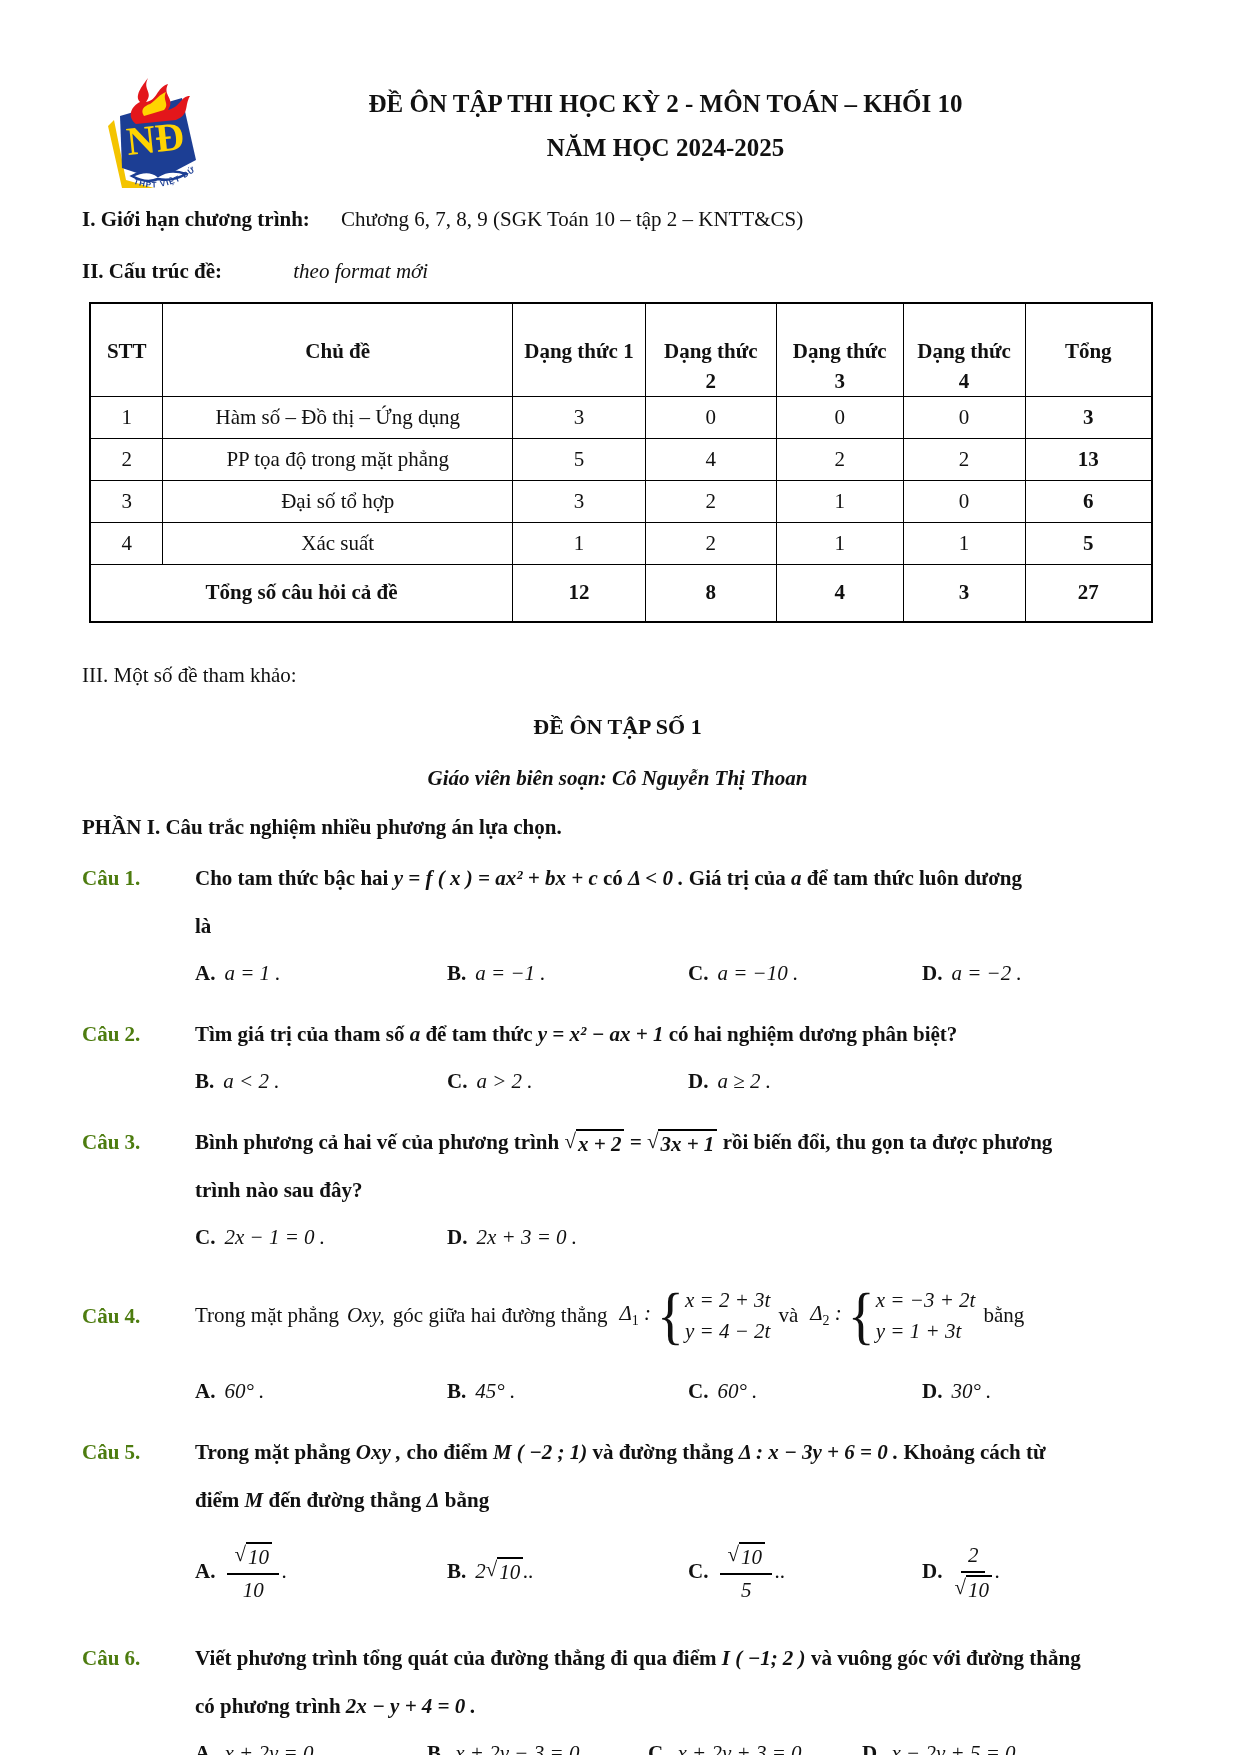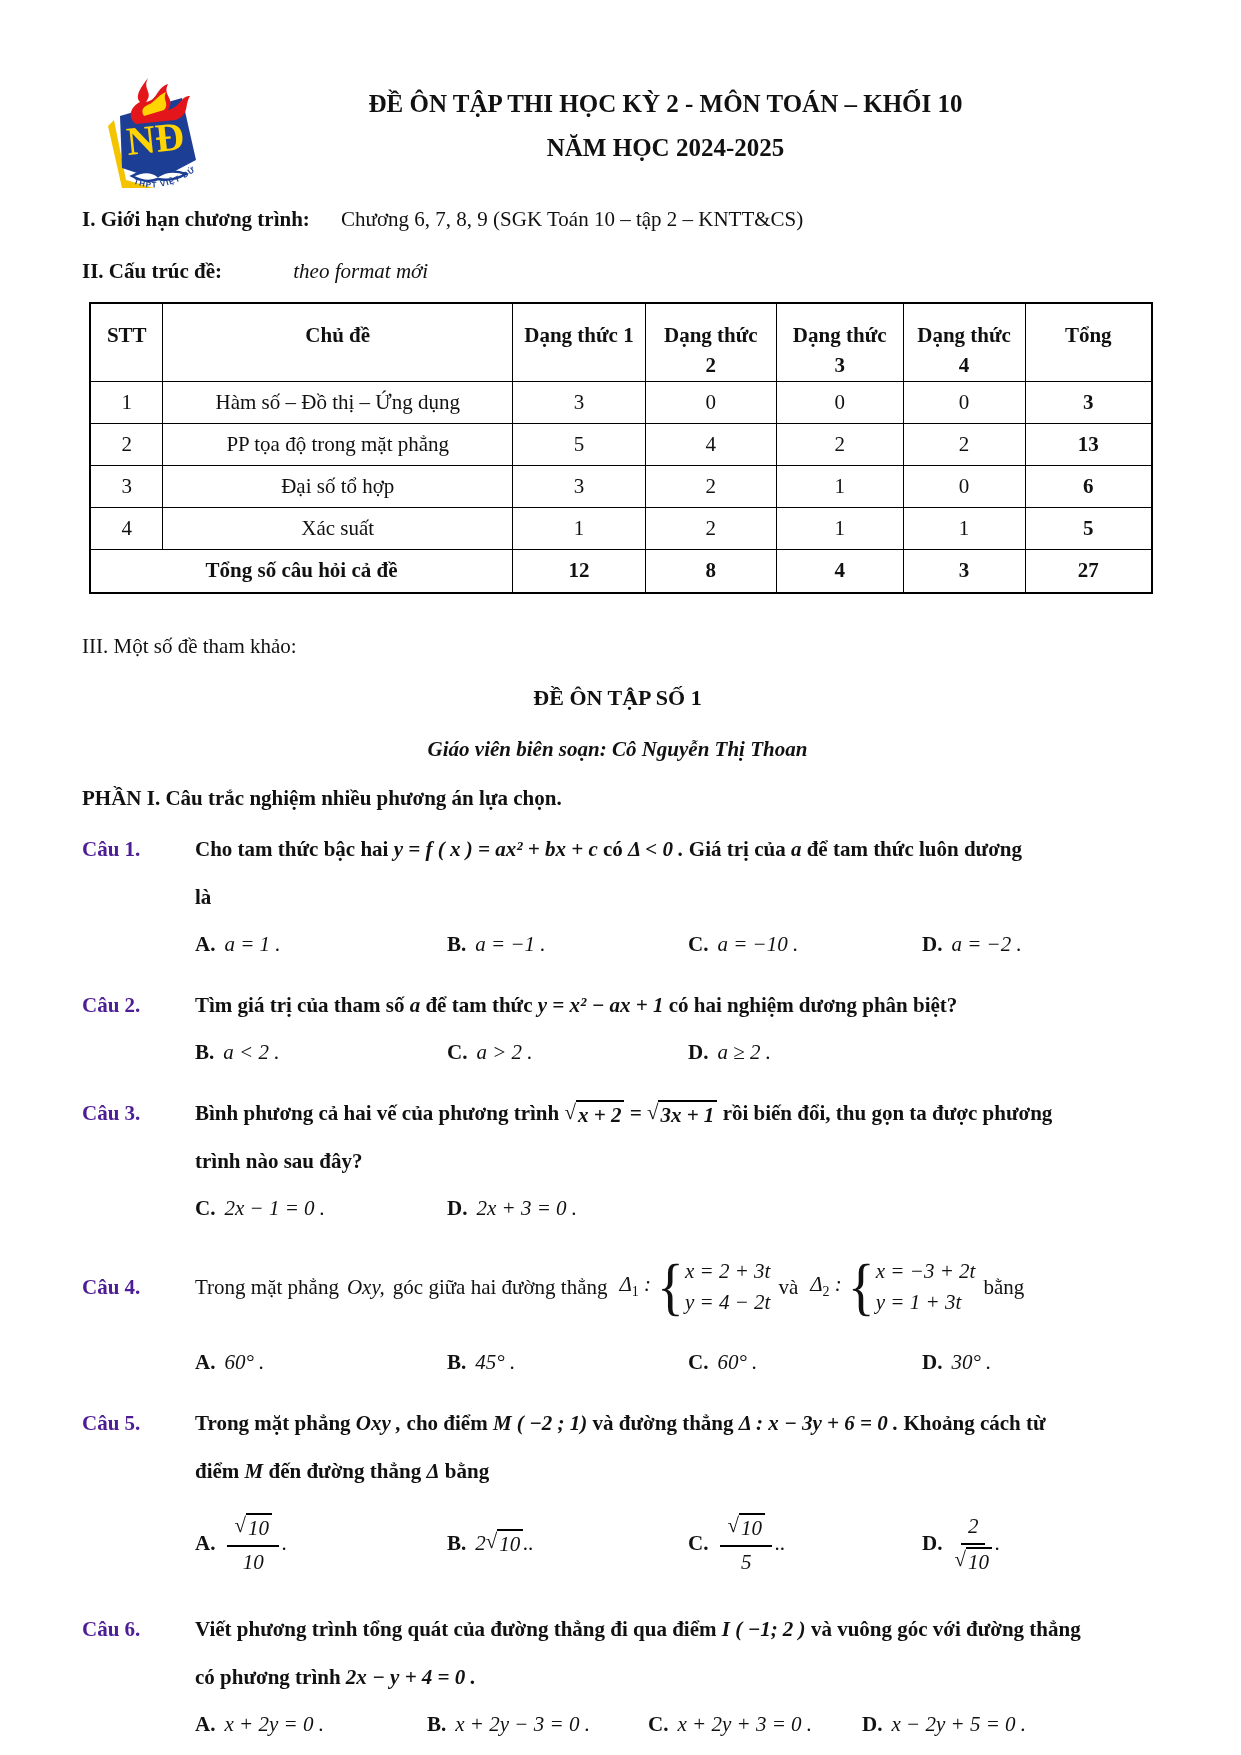--- a/index.html
+++ b/index.html
@@ -20,33 +20,33 @@
   
   .sec-line{font-size:21px;line-height:30px;margin-top:0;}
   .sec-scope{}
   .sec-struct{margin-top:22px;}
   .sec-label{font-weight:700;}
   .sec-text{margin-left:26px;}
   .sec-note{margin-left:66px;font-style:italic;}
   
   table.struct{border-collapse:collapse;border:2px solid #000;margin:16px 0 0 7px;table-layout:fixed;}
   table.struct th, table.struct td{border:1px solid #000;font-size:21px;padding:0 4px;box-sizing:border-box;overflow:hidden;}
-  table.struct th{font-weight:700;vertical-align:top;padding-top:16px;height:78px;text-align:center;line-height:30px;}
+  table.struct th{font-weight:700;vertical-align:top;padding-top:32px;height:78px;text-align:center;line-height:30px;}
   table.struct td{height:42px;text-align:center;vertical-align:middle;}
   td.topic{text-align:left;padding-left:13px;}
   td.total, tr.foot td{font-weight:700;}
-  tr.foot td{height:44px;}
+  tr.foot td{height:57px;}
   
   .ref-heading{font-weight:400;font-size:21px;margin-top:40px;}
   .exam-title{text-align:center;font-weight:700;font-size:22px;margin-top:26px;}
   .teacher{text-align:center;font-weight:700;font-style:italic;font-size:21px;margin-top:26px;}
   .part-heading{font-weight:700;font-size:21px;margin-top:24px;}
   
   .question{display:flex;margin-top:14px;font-size:21px;}
-  .q-label{flex:0 0 113px;font-weight:700;color:#4c1d95;line-height:48px;}
+  .q-label{flex:0 0 113px;font-weight:700;color:#4d7c0f;line-height:48px;}
   .q-body{flex:1;}
   .q-line{line-height:48px;font-weight:bold;}
   .q-line .tx{font-style:normal;}
   .math{font-style:italic;font-family:"Liberation Serif", serif;}
   
   .options{display:grid;grid-template-columns:252px 241px 234px 1fr;line-height:46px;align-items:center;}
   .opt .k{font-weight:700;font-style:normal;margin-right:9px;}
   
   .sqrt{display:inline-flex;align-items:flex-start;font-style:italic;}
   .sqrt .rad{font-style:normal;line-height:1.25;transform:translateY(-1px);}

